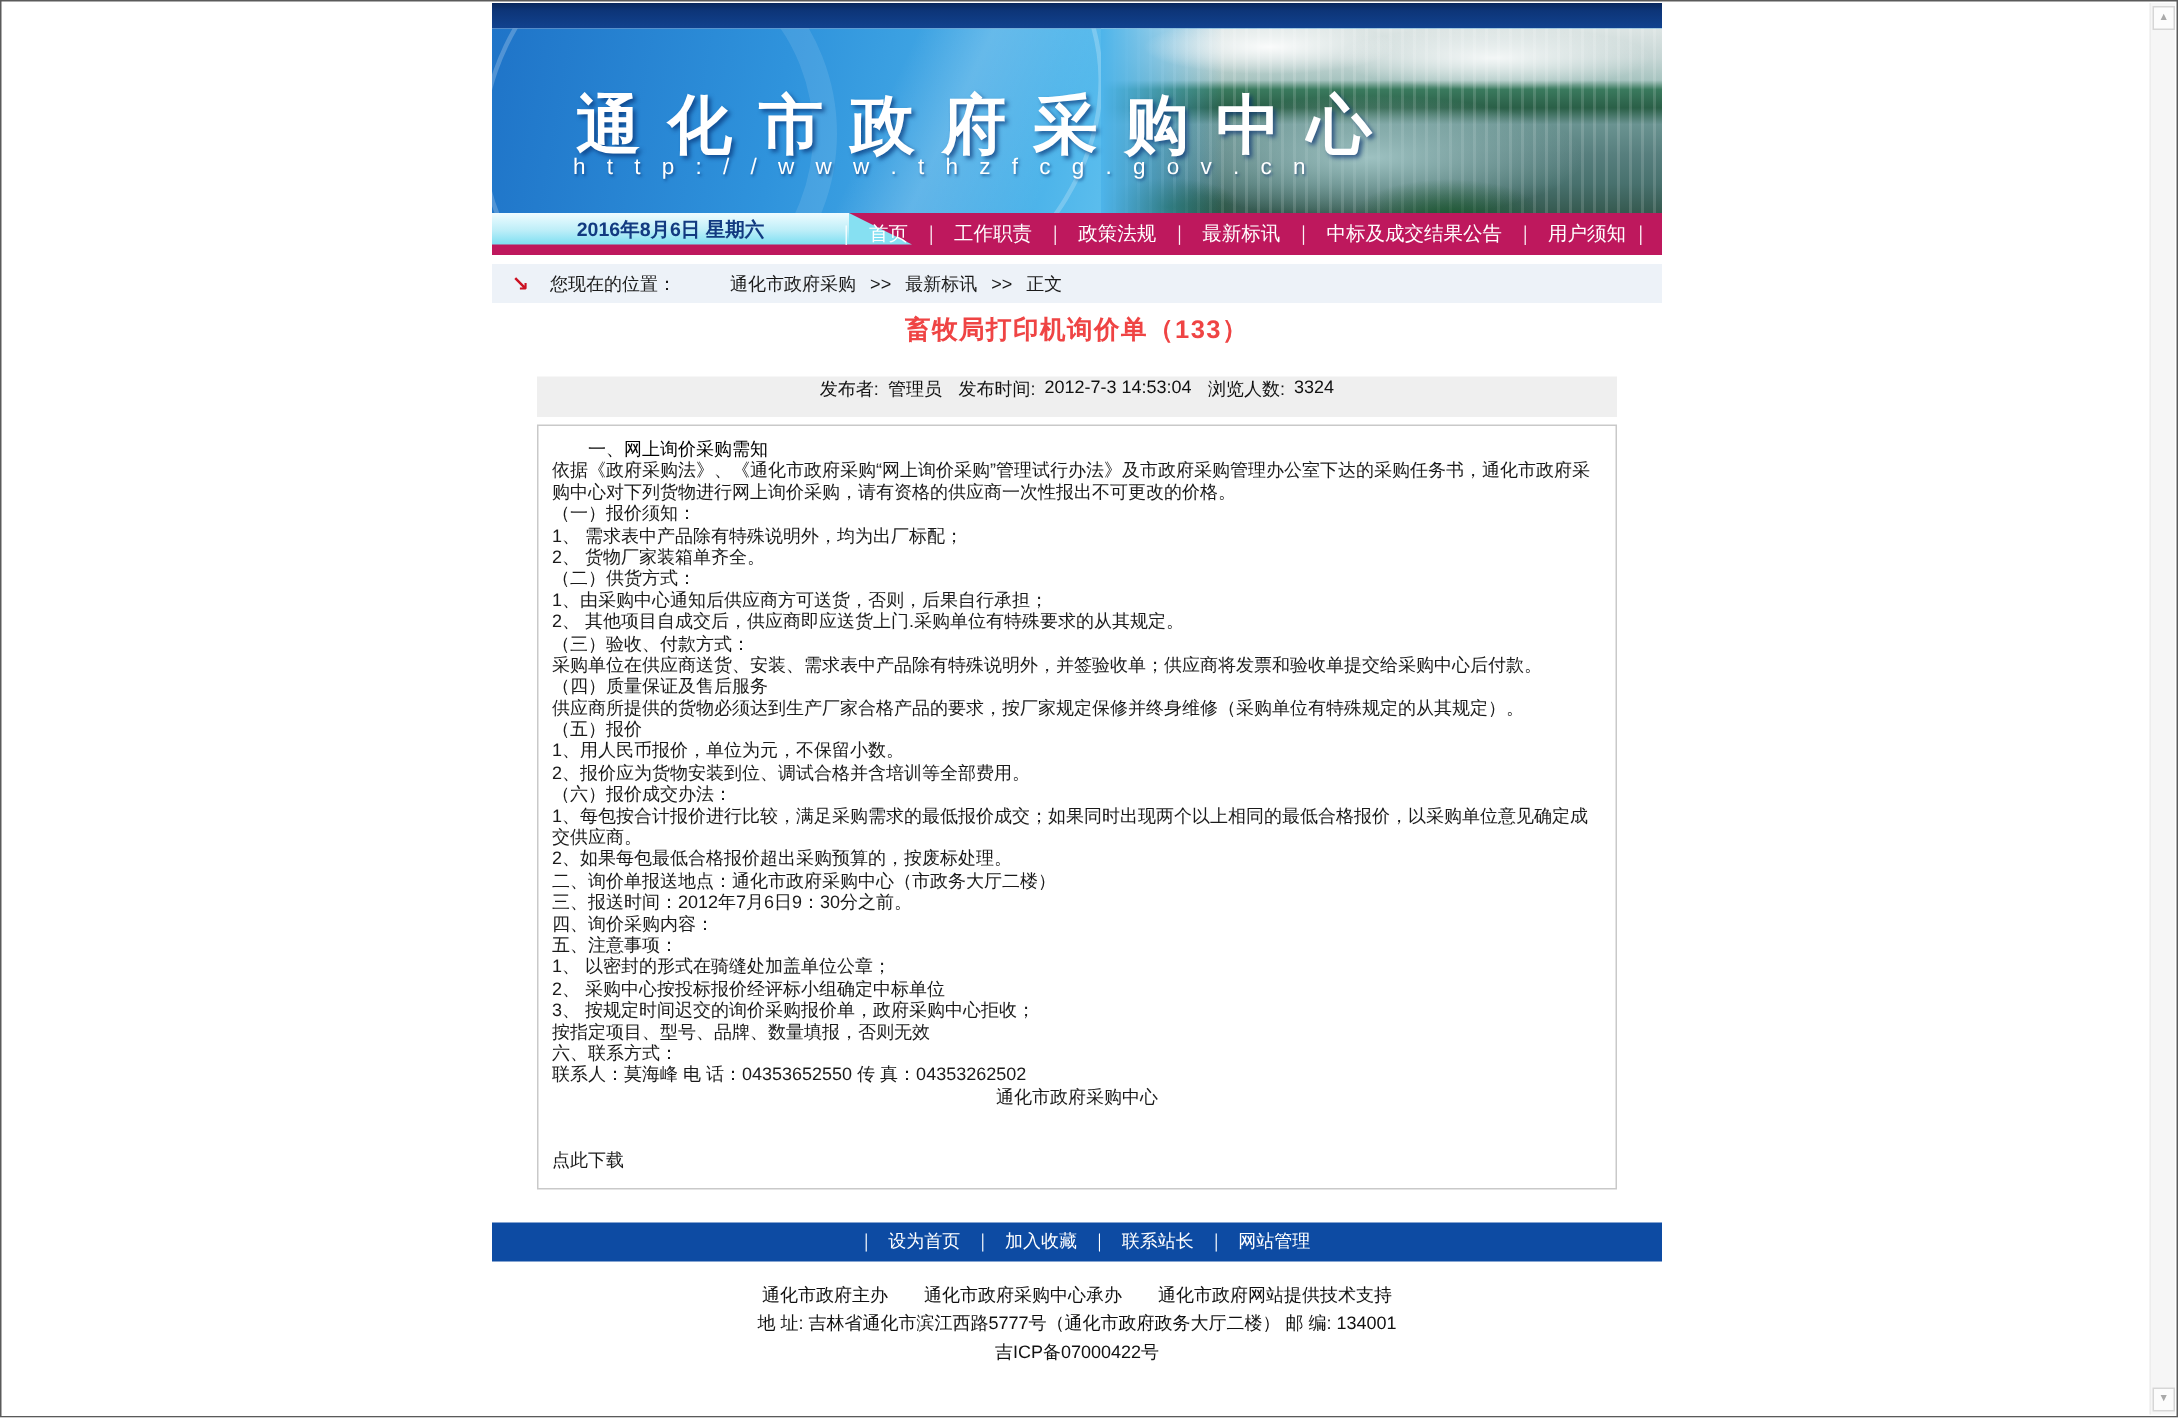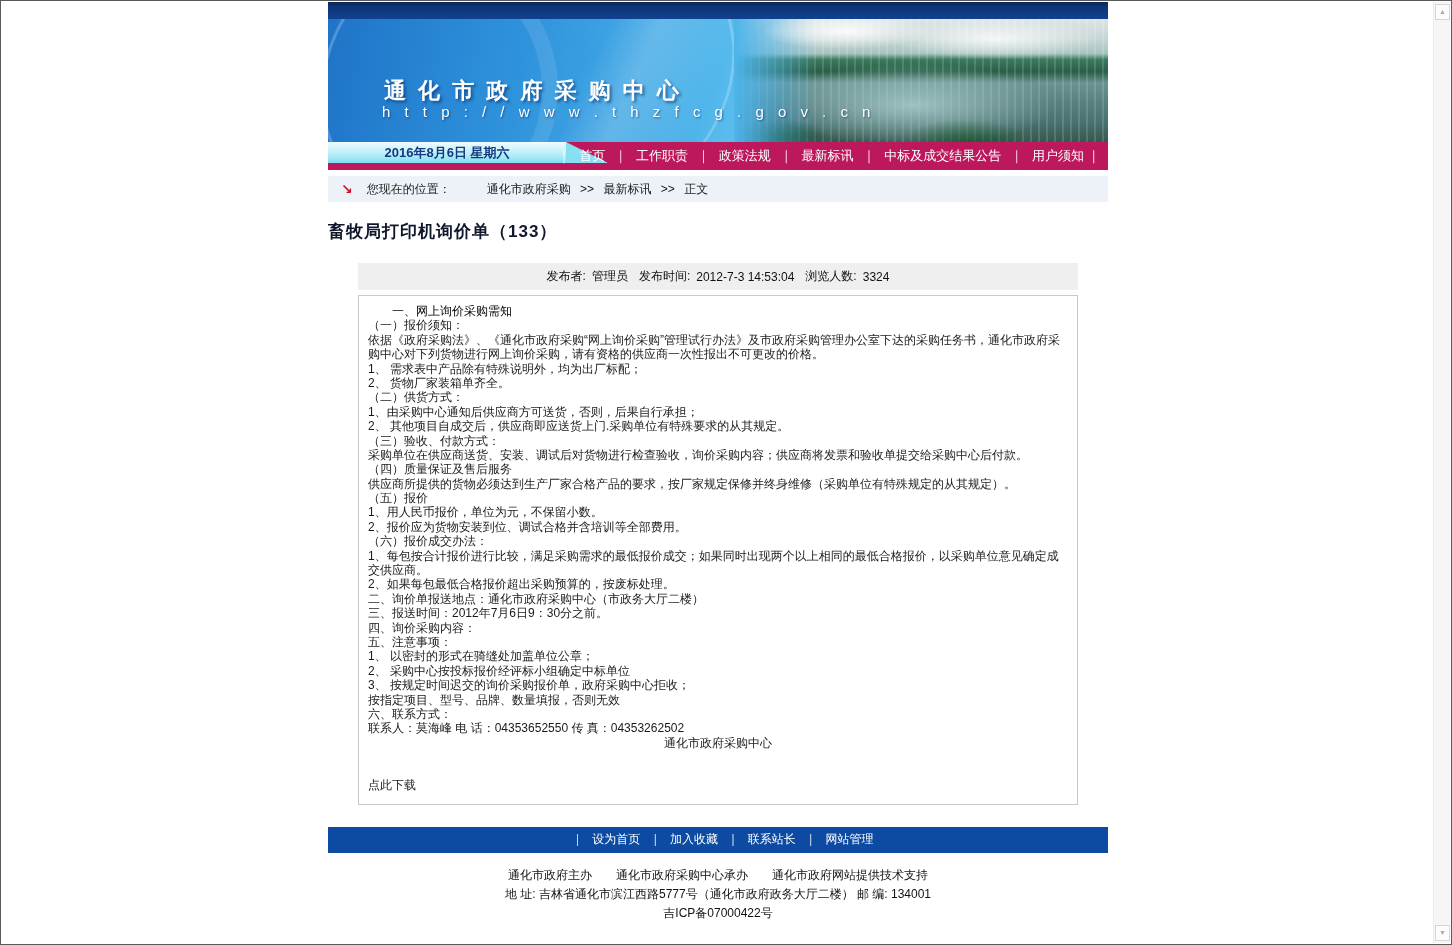--- a/index.html
+++ b/index.html
@@ -40,22 +40,22 @@
       radial-gradient(190px 55px at 48% 70%, rgba(170,205,205,.85), transparent 75%),
       repeating-linear-gradient(90deg, rgba(255,255,255,.14) 0 2px, transparent 2px 8px),
       linear-gradient(#dde5e4 0%, #c6d6d5 16%, #a7c4c0 28%, #3a7a5e 33%, #2a5f47 43%, #6a9391 52%, #577f7e 68%, #48716e 84%, #35594f 100%);
   }
   .banner-photo::before{ content:""; position:absolute; inset:0;
     background:
       radial-gradient(120px 26px at 30% 10%, rgba(255,255,255,.9), transparent 70%),
       radial-gradient(150px 30px at 70% 16%, rgba(255,255,255,.8), transparent 70%),
       linear-gradient(90deg, rgba(77,180,234,1) 0%, rgba(77,180,234,0) 22%);
   }
-  .site-title{ position:absolute; left:56px; top:57px; color:#fff; font-weight:bold;
-    font-size:22px; letter-spacing:3px; text-shadow:2px 2px 3px rgba(5,45,110,.65); white-space:nowrap; }
+  .site-title{ position:absolute; left:56px; top:36px; color:#fff; font-weight:bold;
+    font-size:43px; letter-spacing:3px; text-shadow:2px 2px 3px rgba(5,45,110,.65); white-space:nowrap; }
   .site-url{ position:absolute; left:54px; top:84px; color:#fff; font-weight:normal;
     font-size:15px; letter-spacing:5px; text-shadow:1px 1px 2px rgba(5,45,110,.6); }
 
   
   .datenav{ position:relative; height:28px; background:#be185d; }
   .datecell{ position:absolute; left:0; top:0; width:238px; height:21px;
     background:linear-gradient(#effcff 0%, #bdeef8 55%, #7edff2 100%);
     text-align:center; line-height:21px; font-size:13px; font-weight:bold; color:#123a80; }
   .datecell::after{ content:""; position:absolute; left:100%; top:0; width:0; height:0;
     border-bottom:21px solid #86e0f2; border-right:42px solid transparent; }
@@ -66,24 +66,24 @@
 
   
   .crumbwrap{ margin-top:6px; height:26px; background:#edf2f8; display:flex;
     align-items:center; font-size:12px; color:#1a1a1a; padding-left:13px; }
   .crumb-icon{ color:#cc1122; font-weight:bold; font-size:14px; margin-right:14px; }
   .crumb-label{ margin-right:24px; }
   .crumb-seg .sep{ margin:0 6px; }
   .crumb-seg .lbl{ cursor:pointer; }
 
   
-  .article-title{ margin-top:18px; font-size:17px; font-weight:bold;
-    color:#0f172a; letter-spacing:1px; }
+  .article-title{ margin-top:6px; text-align:center; font-size:17px; font-weight:bold;
+    color:#ef4444; letter-spacing:1px; }
   .meta{ width:720px; margin:20px auto 0; height:27px; background:#efefef;
-    display:flex; align-items:center; justify-content:center; font-size:12px; color:#111; }
+    display:flex; justify-content:center; font-size:12px; color:#111; }
   .meta span{ margin:0 3px; }
   .meta .gap{ margin-left:8px; }
   .article-box{ width:720px; margin:5px auto 0; border:1px solid #c9c9c9; background:#fff;
     padding:8px 9px 11px; font-size:12px; line-height:1.2; color:#1a1a1a; }
   .article-heading{ font-weight:normal; padding-left:24px; color:#000; }
   .article-box .line{ min-height:14px; }
   .signature{ text-align:center; }
   .download{ margin-top:28px; cursor:pointer; display:inline-block; }
 
   
@@ -161,37 +161,37 @@
       <span class="gap">发布时间:</span>
       <span>2012-7-3 14:53:04</span>
       <span class="gap">浏览人数:</span>
       <span>3324</span>
     </div>
 
     <div class="article-box">
       <div class="article-heading">一、网上询价采购需知</div>
       <div>
 
+          <div class="line">依据《政府采购法》、《通化市政府采购“网上询价采购”管理试行办法》及市政府采购管理办公室下达的采购任务书，通化市政府采购中心对下列货物进行网上询价采购，请有资格的供应商一次性报出不可更改的价格。</div>
+
           <div class="line">（一）报价须知：</div>
 
-          <div class="line">依据《政府采购法》、《通化市政府采购“网上询价采购”管理试行办法》及市政府采购管理办公室下达的采购任务书，通化市政府采购中心对下列货物进行网上询价采购，请有资格的供应商一次性报出不可更改的价格。</div>
-
           <div class="line">1、 需求表中产品除有特殊说明外，均为出厂标配；</div>
 
           <div class="line">2、 货物厂家装箱单齐全。</div>
 
           <div class="line">（二）供货方式：</div>
 
           <div class="line">1、由采购中心通知后供应商方可送货，否则，后果自行承担；</div>
 
           <div class="line">2、 其他项目自成交后，供应商即应送货上门.采购单位有特殊要求的从其规定。</div>
 
           <div class="line">（三）验收、付款方式：</div>
 
-          <div class="line">采购单位在供应商送货、安装、调试后对货物进行检查验收，询价采购内容；供应商将发票和验收单提交给采购中心后付款。</div>
+          <div class="line">采购单位在供应商送货、安装、需求表中产品除有特殊说明外，并签验收单；供应商将发票和验收单提交给采购中心后付款。</div>
 
           <div class="line">（四）质量保证及售后服务</div>
 
           <div class="line">供应商所提供的货物必须达到生产厂家合格产品的要求，按厂家规定保修并终身维修（采购单位有特殊规定的从其规定）。</div>
 
           <div class="line">（五）报价</div>
 
           <div class="line">1、用人民币报价，单位为元，不保留小数。</div>
 
           <div class="line">2、报价应为货物安装到位、调试合格并含培训等全部费用。</div>

